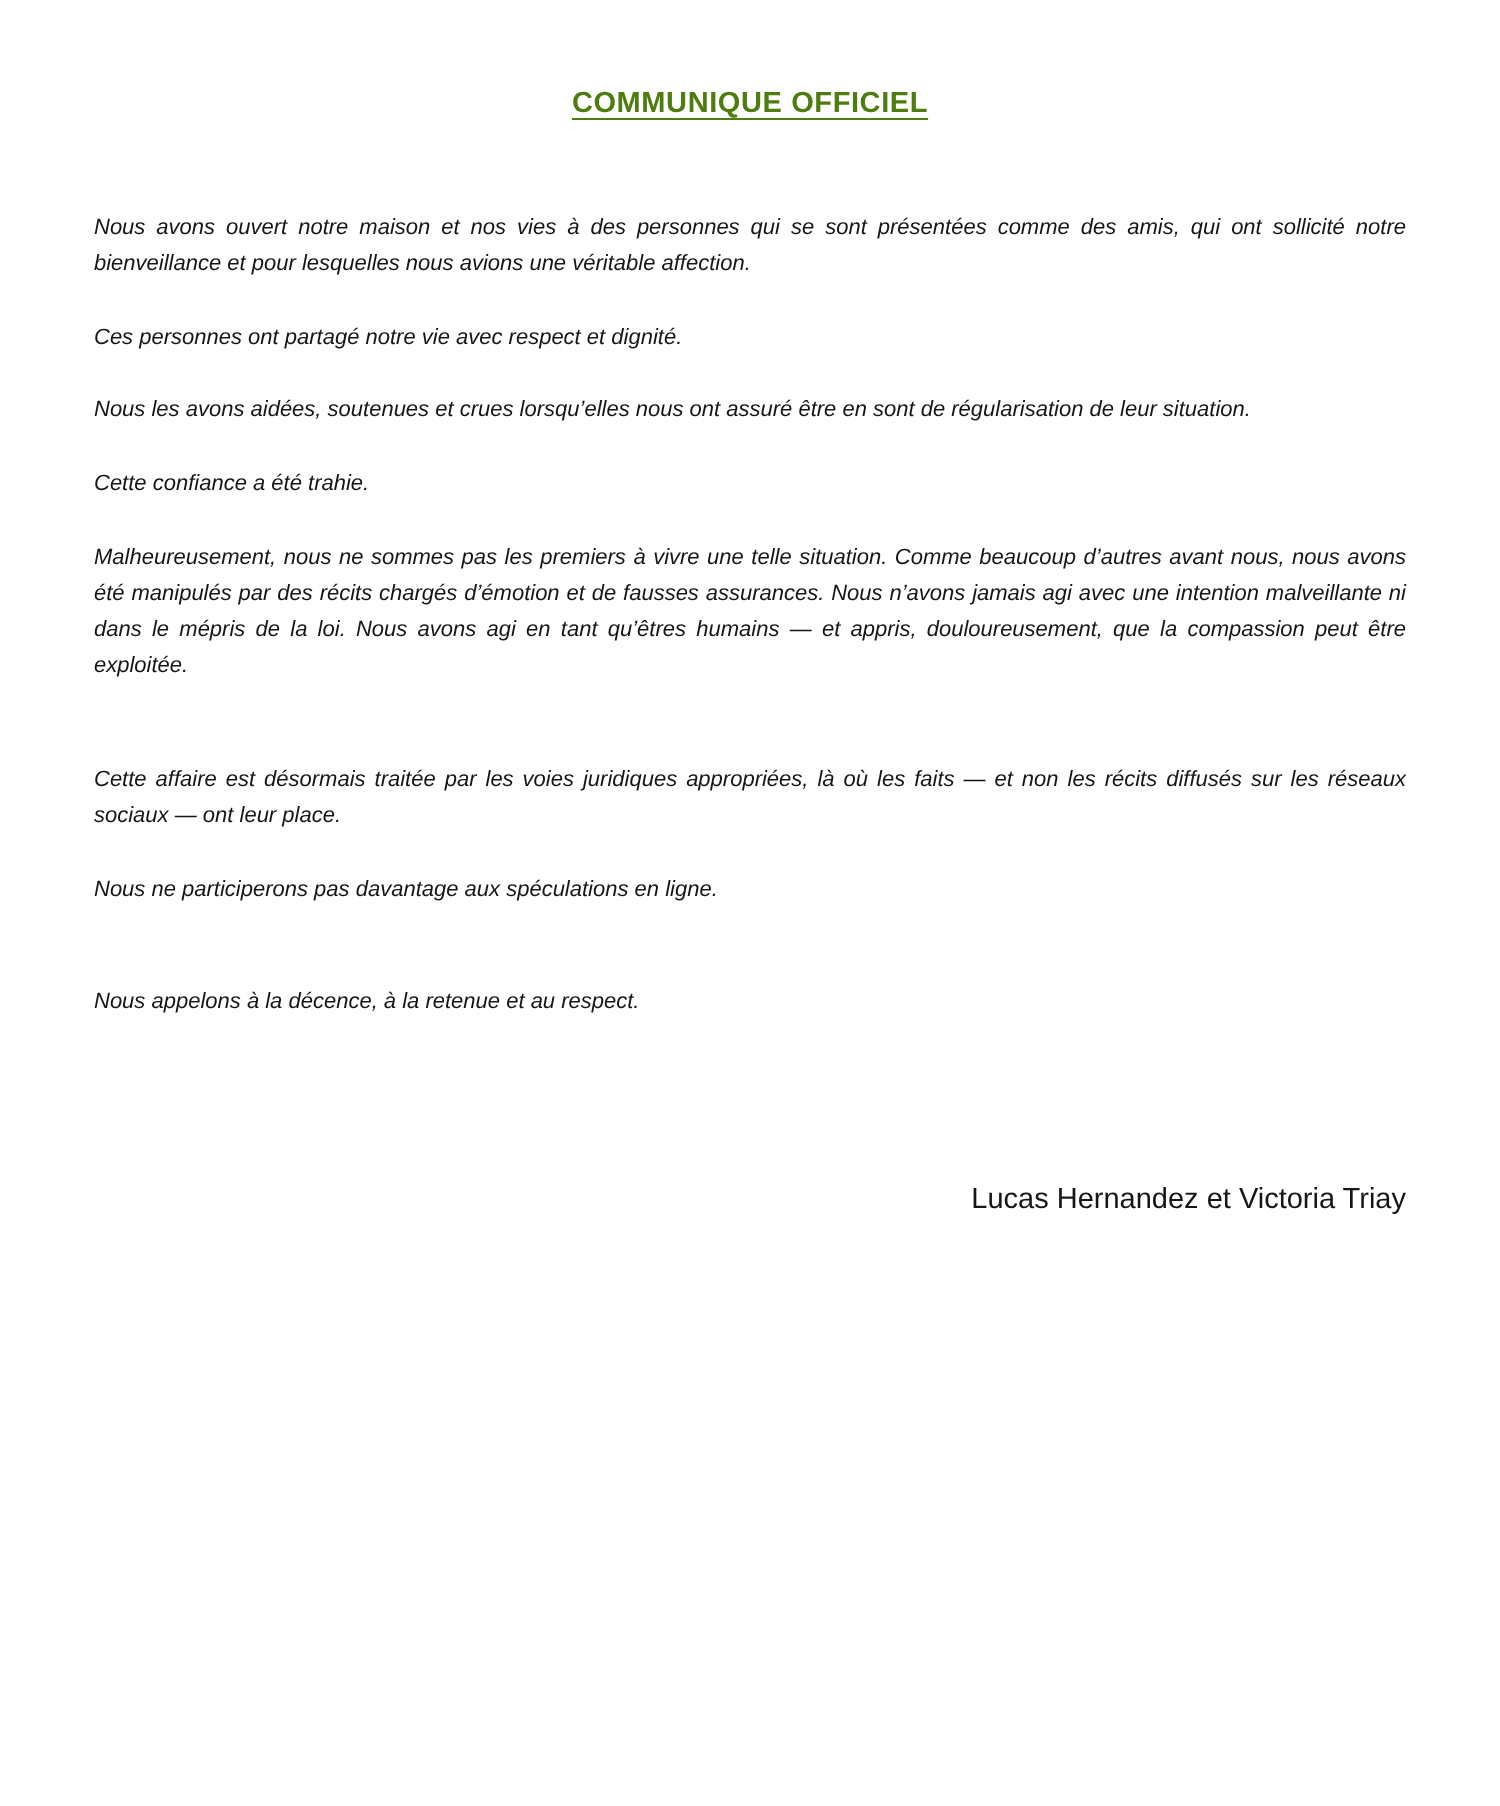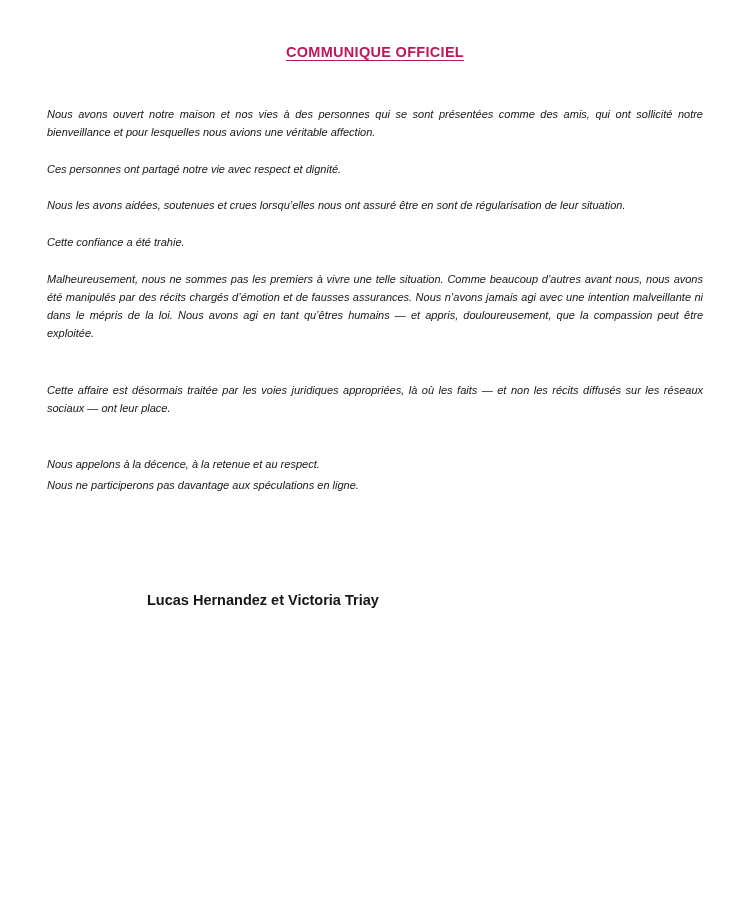--- a/index.html
+++ b/index.html
@@ -25,21 +25,21 @@
   }
   .doc-title {
     text-align: center;
     font-weight: bold;
     font-size: 14.5px;
     letter-spacing: 0.3px;
     text-decoration: underline;
     text-underline-offset: 3px;
     margin: 0;
     padding-top: 44px;
-    color: #be185d;
+    color: #4d7c0f;
   }
   .body-block {
     margin: 0 auto;
     width: 656px;
     padding-top: 46px;
   }
   .para {
     font-style: italic;
     font-size: 11px;
     line-height: 1.62;
@@ -53,27 +53,26 @@
   }
   .para.gap-before {
     margin-top: 38px;
   }
   .para.gap-before-lg {
     margin-top: 40px;
   }
   .signature {
     margin: 0 auto;
     width: 656px;
-    text-align: left;
+    text-align: right;
     font-size: 14.5px;
     color: #14161a;
     padding-top: 78px;
     padding-left: 100px;
     box-sizing: border-box;
-    font-weight: bold;
   }
 </style>
 </head>
 <body>
 
 <div class="page">
 
   <h1 class="doc-title">COMMUNIQUE OFFICIEL</h1>
 
   <div class="body-block">
@@ -84,21 +83,21 @@
 
     <p class="para">Nous les avons aidées, soutenues et crues lorsqu’elles nous ont assuré être en sont de régularisation de leur situation.</p>
 
     <p class="para">Cette confiance a été trahie.</p>
 
     <p class="para">Malheureusement, nous ne sommes pas les premiers à vivre une telle situation. Comme beaucoup d’autres avant nous, nous avons été manipulés par des récits chargés d’émotion et de fausses assurances. Nous n’avons jamais agi avec une intention malveillante ni dans le mépris de la loi. Nous avons agi en tant qu’êtres humains — et appris, douloureusement, que la compassion peut être exploitée.</p>
 
 
     <p class="para gap-before-lg">Cette affaire est désormais traitée par les voies juridiques appropriées, là où les faits — et non les récits diffusés sur les réseaux sociaux — ont leur place.</p>
 
+    <p class="para">Nous ne participerons pas davantage aux spéculations en ligne.</p>
+
     <p class="para tight gap-before">Nous appelons à la décence, à la retenue et au respect.</p>
-
-    <p class="para">Nous ne participerons pas davantage aux spéculations en ligne.</p>
 
   </div>
 
   <div class="signature">Lucas Hernandez et Victoria Triay</div>
 
 </div>
 
 </body></html>

